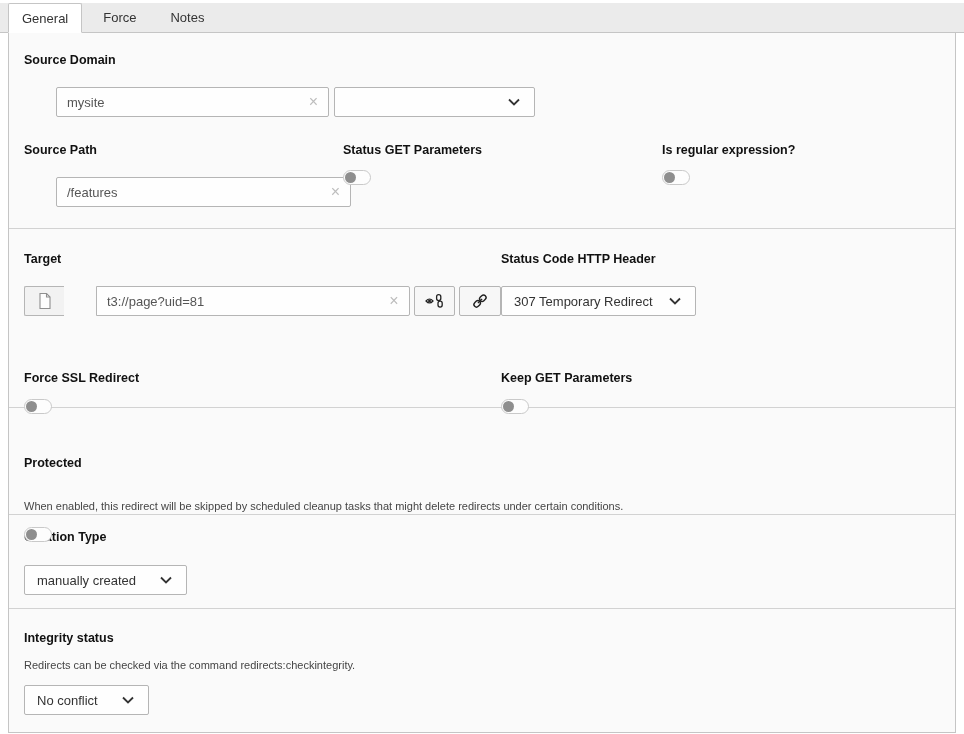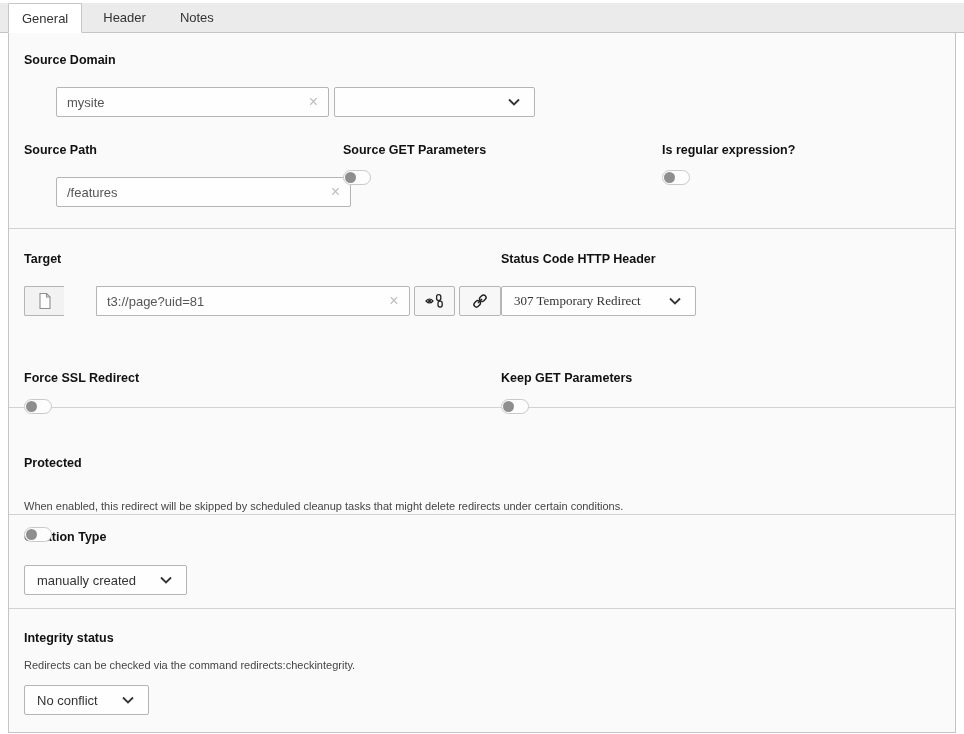--- a/index.html
+++ b/index.html
@@ -73,21 +73,21 @@
   
   .select {
     display:flex; align-items:center; justify-content:space-between;
     height:30px; padding:0 12px; background:#fefefe;
     border:1px solid #b5b5b5; border-radius:2px; cursor:pointer;
   }
   .select .val { font-size:13px; color:#333; white-space:nowrap; }
   .chev { flex:0 0 auto; margin-left:14px; }
 
   .w273 { width:273px; } .w201 { width:201px; margin-left:5px; }
-  .w295 { width:295px; } .w195 { width:195px;font-family:Liberation Serif, serif; }
+  .w295 { width:295px; } .w195 { width:195px; }
   .w163 { width:163px; } .w125 { width:125px; }
 
   
   .toggle {
     display:block; width:28px; height:15px; position:relative;
     background:#fdfdfd; border:1px solid #c9c9c9; border-radius:8px;
     cursor:pointer;
   }
   .toggle::after {
     content:""; position:absolute; left:1px; top:1px;
@@ -108,21 +108,21 @@
     display:grid; place-items:center; cursor:pointer;
   }
 </style>
 </head>
 <body>
 
 <div class="page">
 
   <div class="tabbar">
     <div class="tab active">General</div>
-    <div class="tab">Header</div>
+    <div class="tab">Force</div>
     <div class="tab">Notes</div>
   </div>
 
   <div class="panel">
 
     <section class="sec sec-source">
       <span class="label mb19">Source Domain</span>
       <div class="row">
         <div class="input-wrap w273">
           <input type="text" value="mysite" style="">
@@ -138,21 +138,21 @@
 
       <div class="grid3 mt26">
         <div>
           <span class="label mb19">Source Path</span>
           <div class="input-wrap w295">
             <input type="text" value="/features" style="">
             <span class="clear-x">×</span>
           </div>
         </div>
         <div>
-          <span class="label mb12">Source GET Parameters</span>
+          <span class="label mb12">Status GET Parameters</span>
           <span class="toggle"></span>
         </div>
         <div>
           <span class="label mb12">Is regular expression?</span>
           <span class="toggle"></span>
         </div>
       </div>
     </section>
 
     <section class="sec sec-target">

